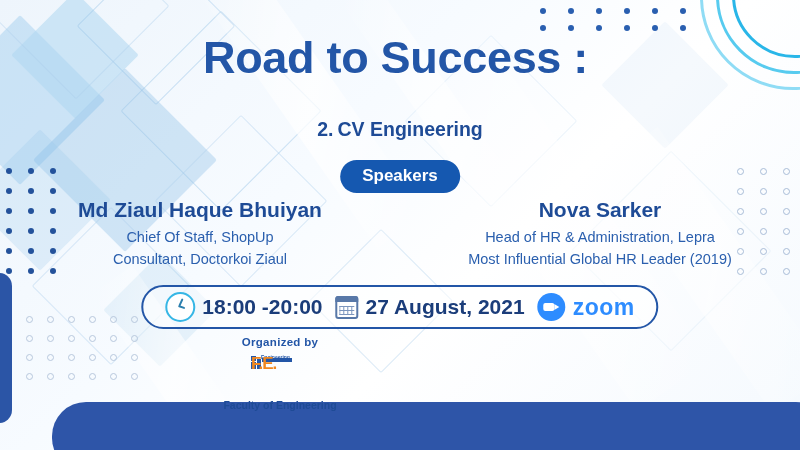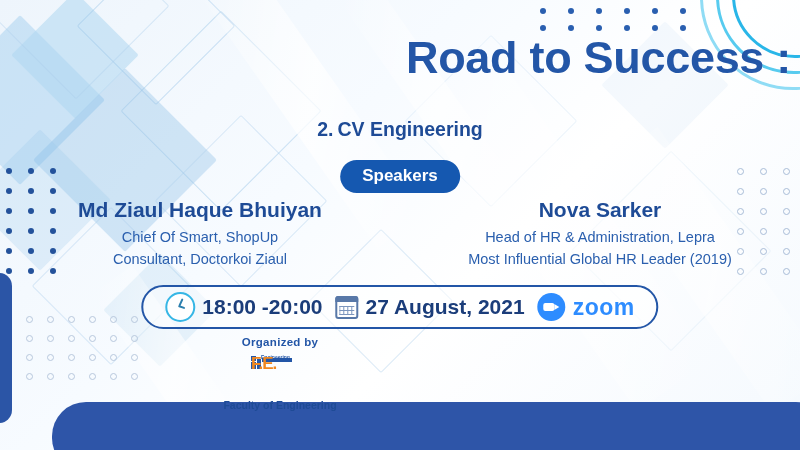--- a/index.html
+++ b/index.html
@@ -46,21 +46,21 @@
   
   #bottom-bar{
     position:absolute;left:52px;right:-30px;bottom:-22px;height:70px;
     background:#2e55a8;border-radius:34px;
   }
 
   
   #content{position:relative;z-index:5;width:100%;height:100%;}
 
   #title{
-    position:absolute;top:32px;left:0;right:9px;text-align:right;
+    position:absolute;top:32px;left:0;right:9px;text-align:center;
     font-size:45px;font-weight:bold;color:#2356a7;letter-spacing:-.3px;
     text-shadow:0 1px 0 rgba(255,255,255,.6);
   }
   .subtitle{
     position:absolute;left:0;right:0;text-align:center;
     font-size:19.5px;font-weight:bold;color:#1e4b96;
   }
   #subtitle-1{top:87px;}
   #subtitle-2{top:118px;}
   .subnum{margin-right:4px;}
@@ -255,21 +255,21 @@
 
     <div class="subtitle" id="subtitle-2">
       <span class="subnum">2.</span><span>CV Engineering</span>
     </div>
 
     <div id="speakers-badge">Speakers</div>
 
     <div id="speakers">
       <div class="speaker">
         <div class="sp-name">Md Ziaul Haque Bhuiyan</div>
-        <div class="sp-line">Chief Of Smart, ShopUp</div>
+        <div class="sp-line">Chief Of Staff, ShopUp</div>
         <div class="sp-line">Consultant, Doctorkoi Ziaul</div>
       </div>
       <div class="speaker">
         <div class="sp-name">Nova Sarker</div>
         <div class="sp-line">Head of HR &amp; Administration, Lepra</div>
         <div class="sp-line">Most Influential Global HR Leader (2019)</div>
       </div>
     </div>
 
     <div id="infobar">

